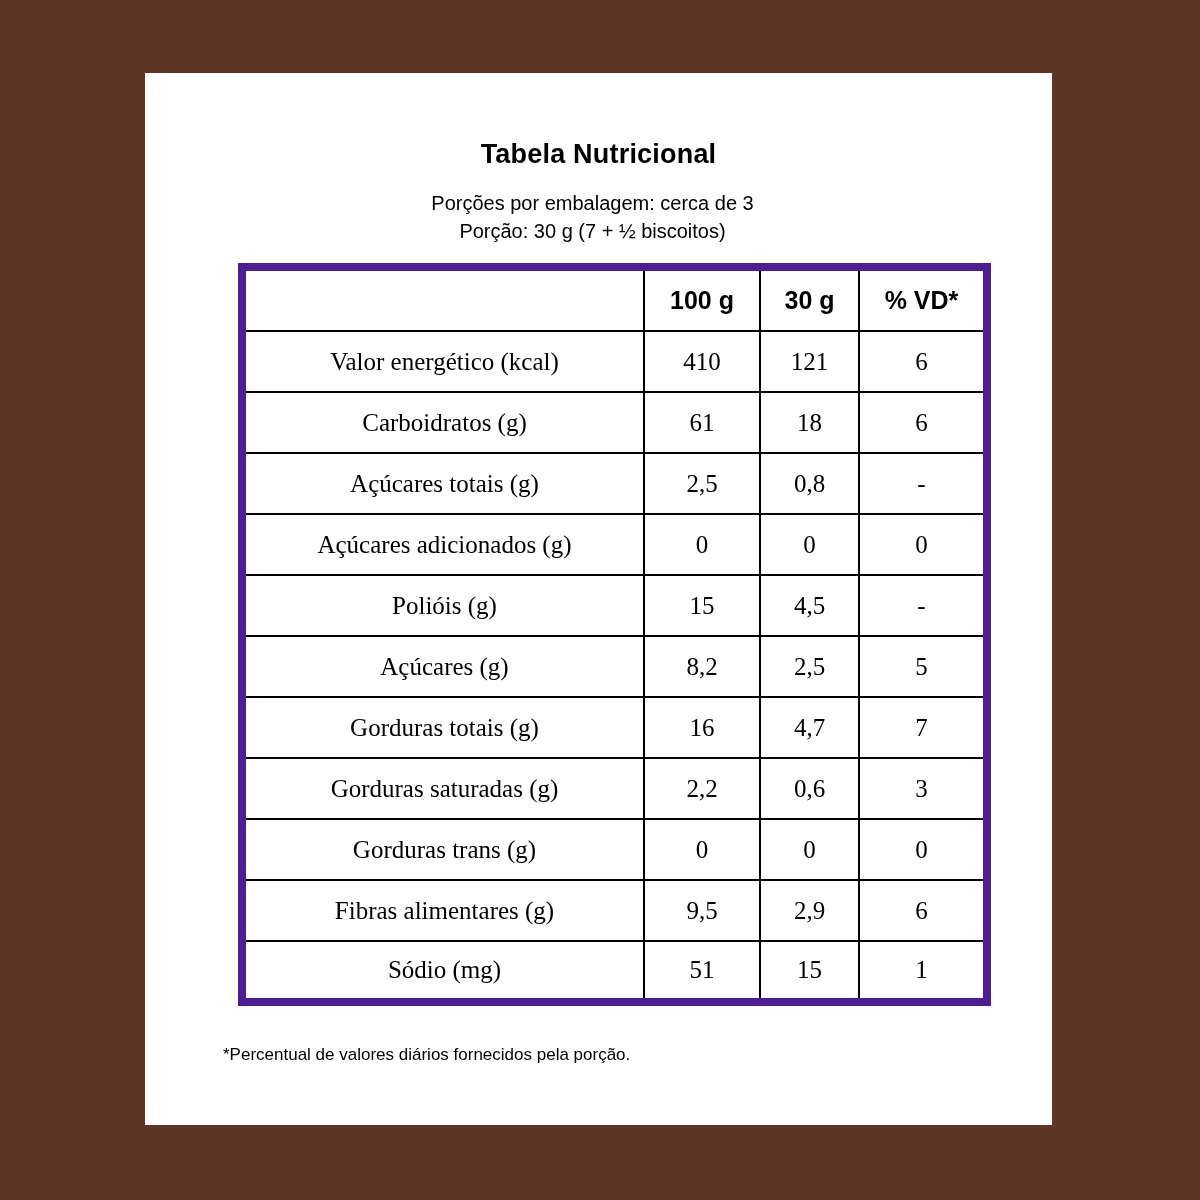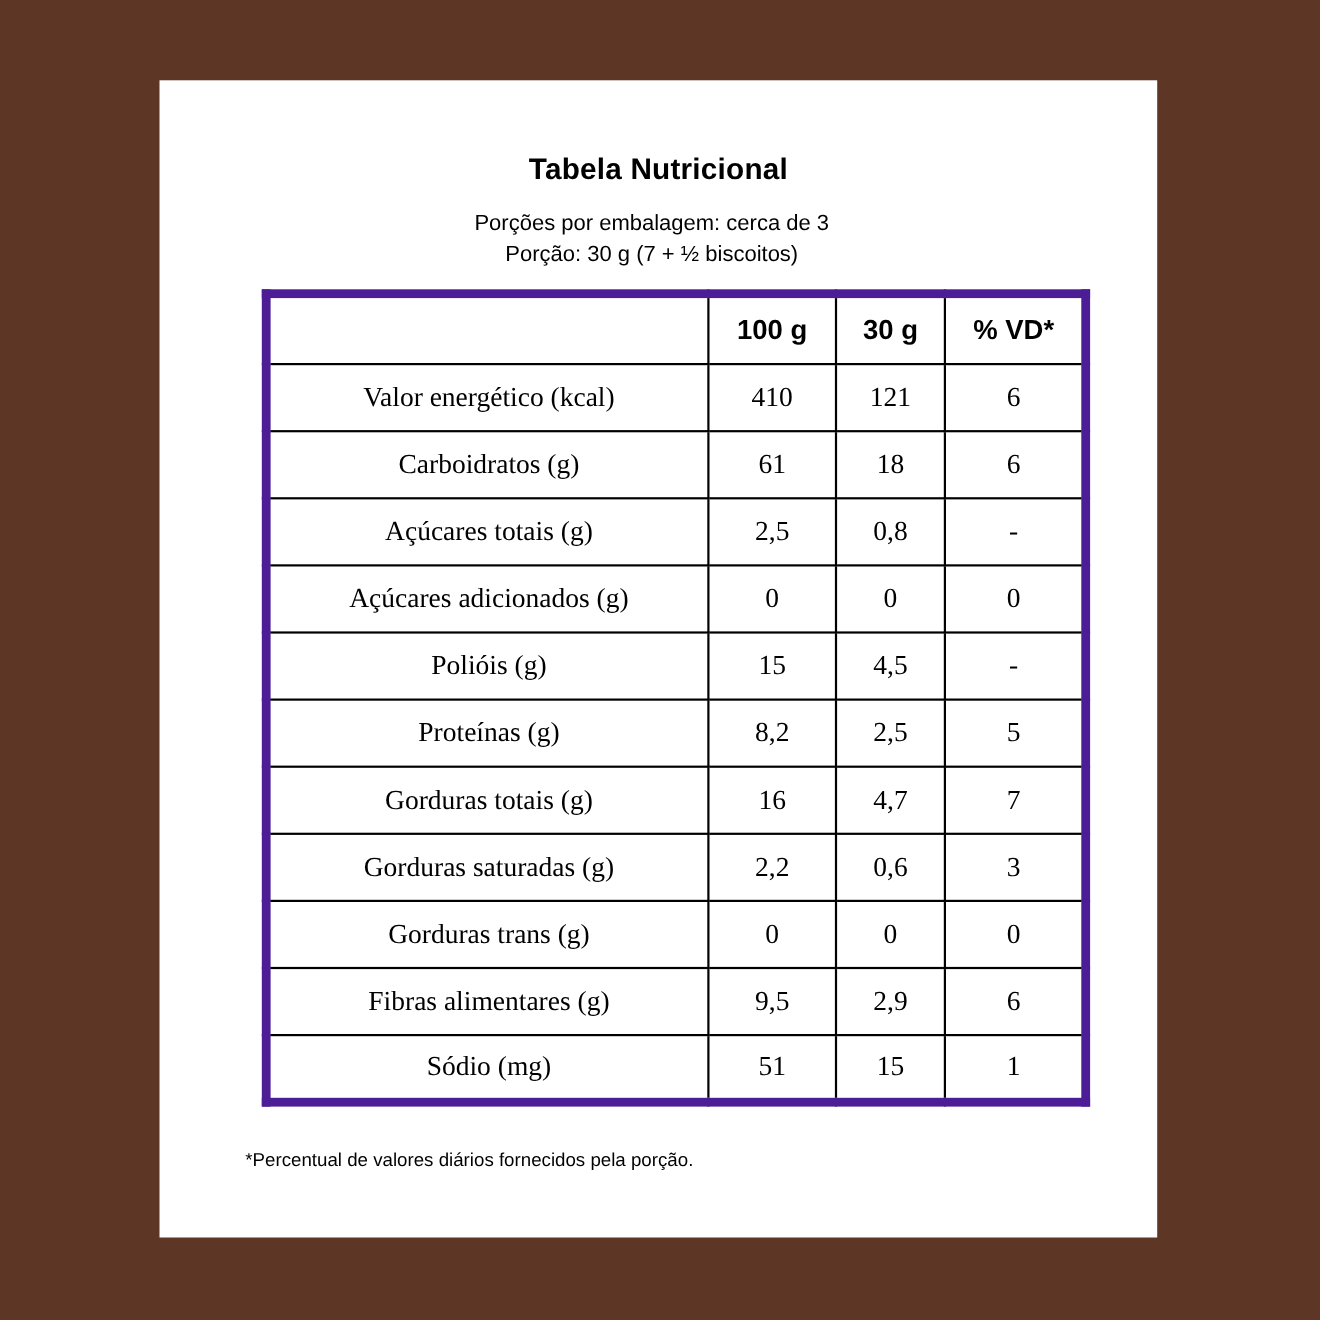--- a/index.html
+++ b/index.html
@@ -132,21 +132,21 @@
         <td>0</td>
         <td>0</td>
       </tr>
       <tr>
         <td>Polióis (g)</td>
         <td>15</td>
         <td>4,5</td>
         <td>-</td>
       </tr>
       <tr>
-        <td>Proteínas (g)</td>
+        <td>Açúcares (g)</td>
         <td>8,2</td>
         <td>2,5</td>
         <td>5</td>
       </tr>
       <tr>
         <td>Gorduras totais (g)</td>
         <td>16</td>
         <td>4,7</td>
         <td>7</td>
       </tr>

